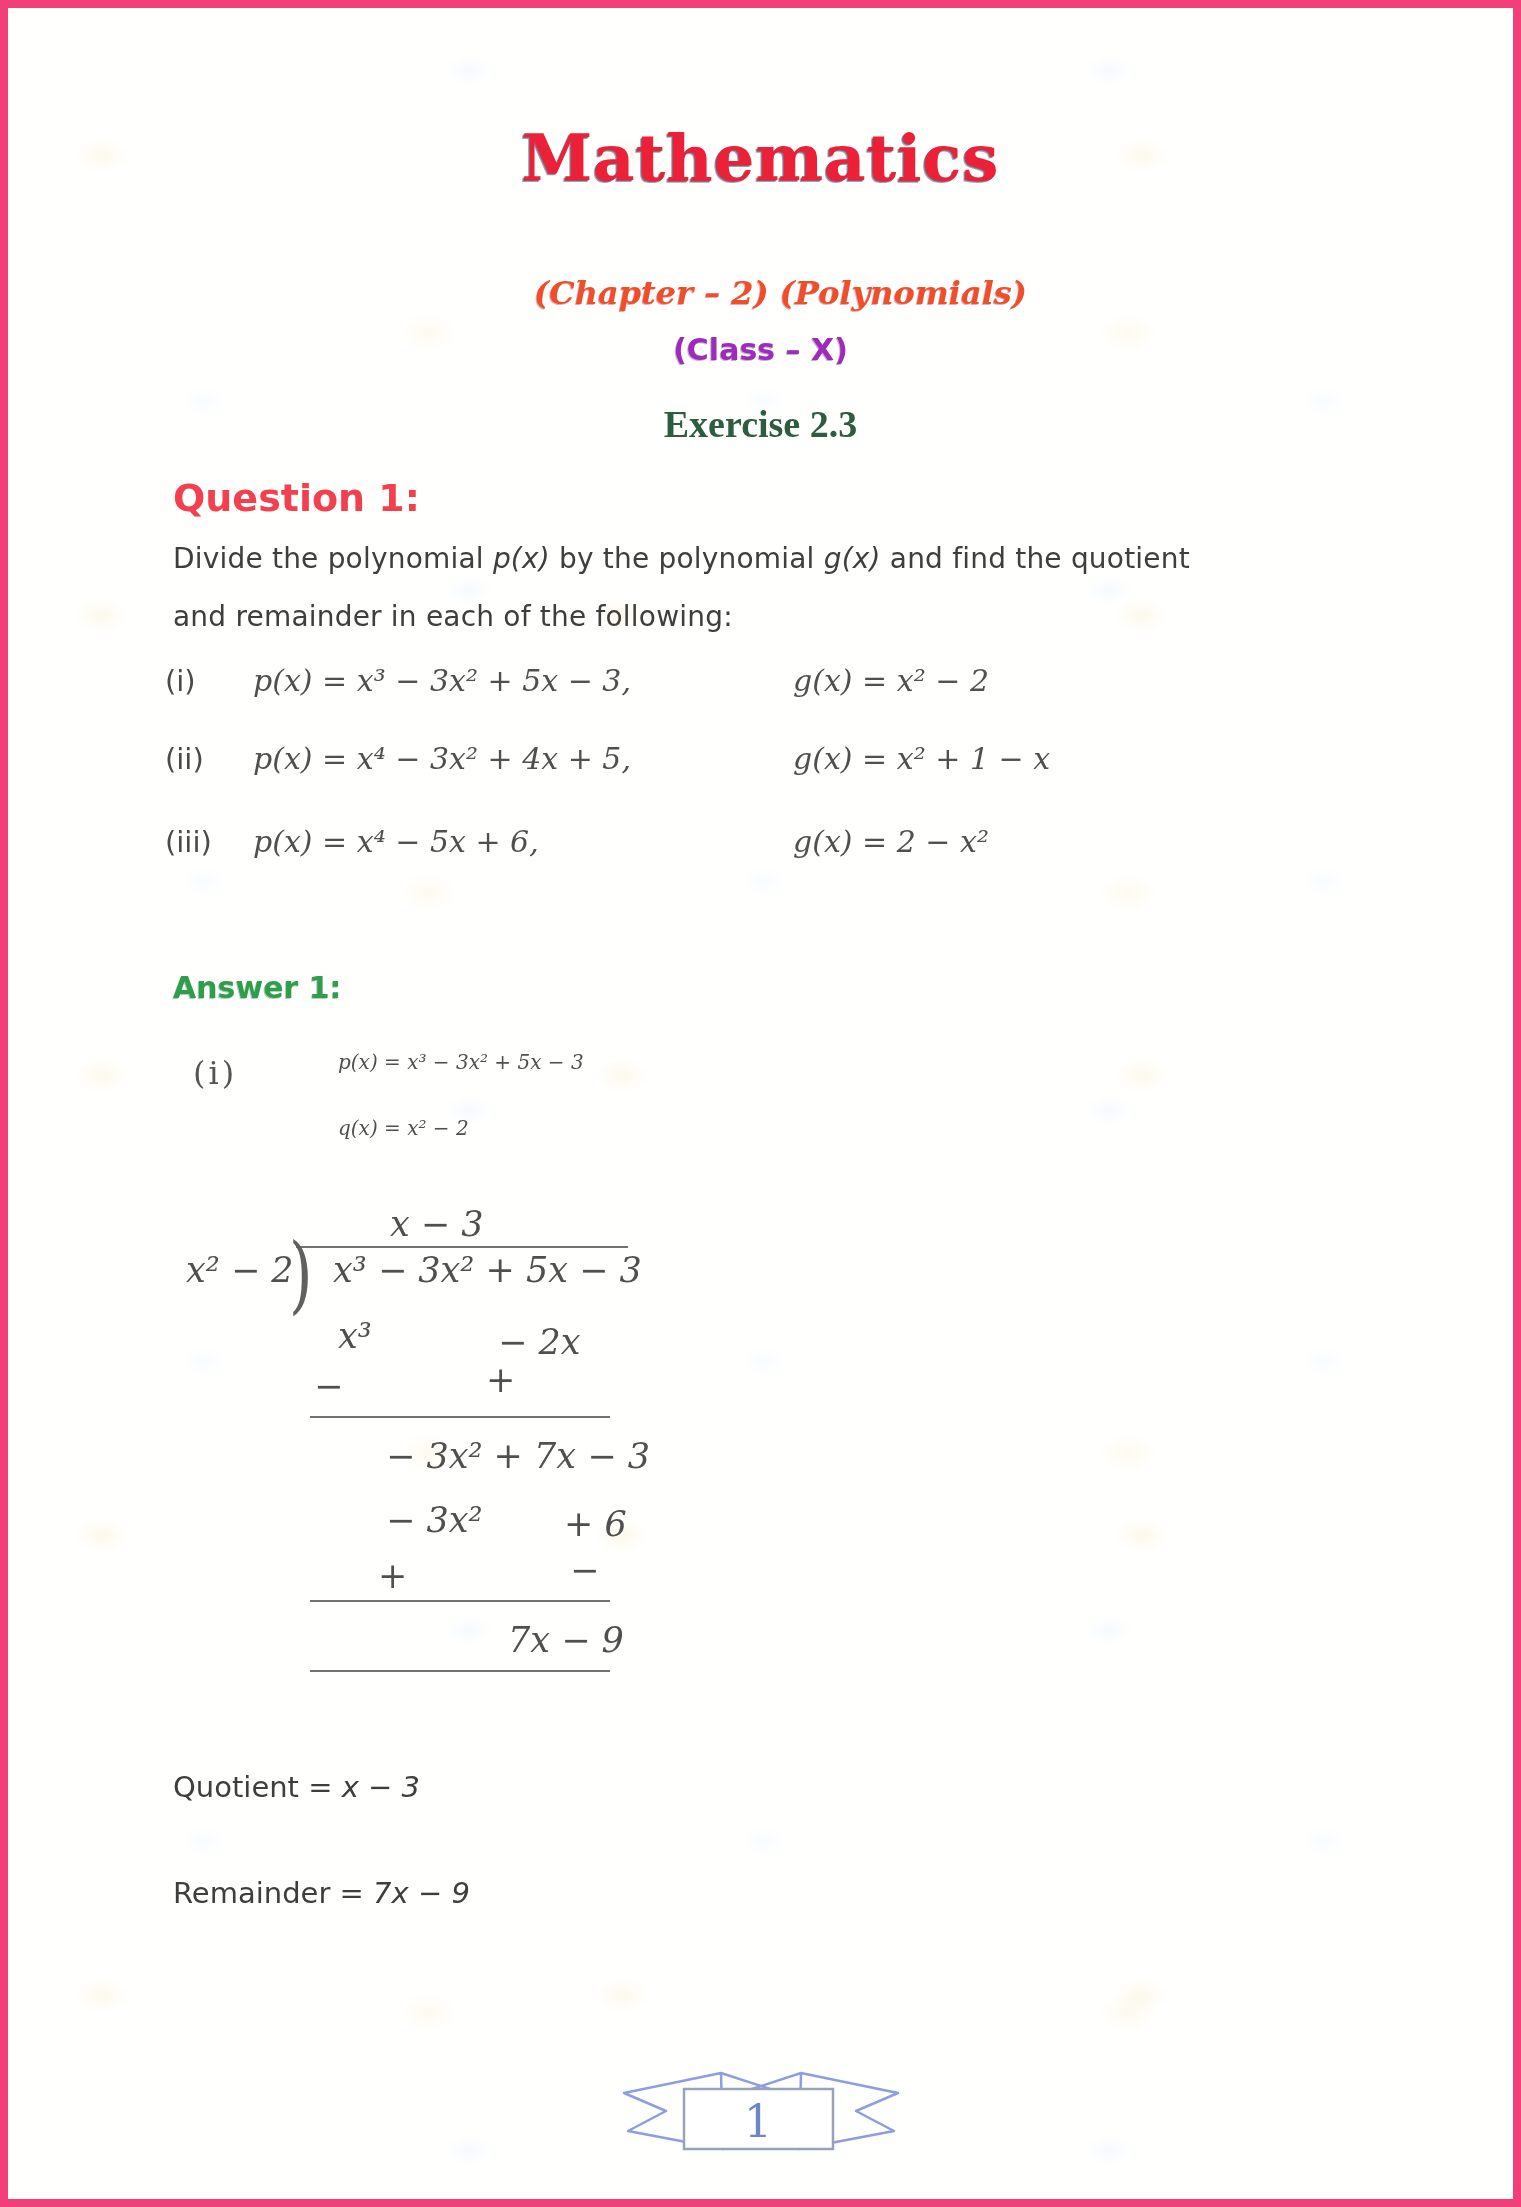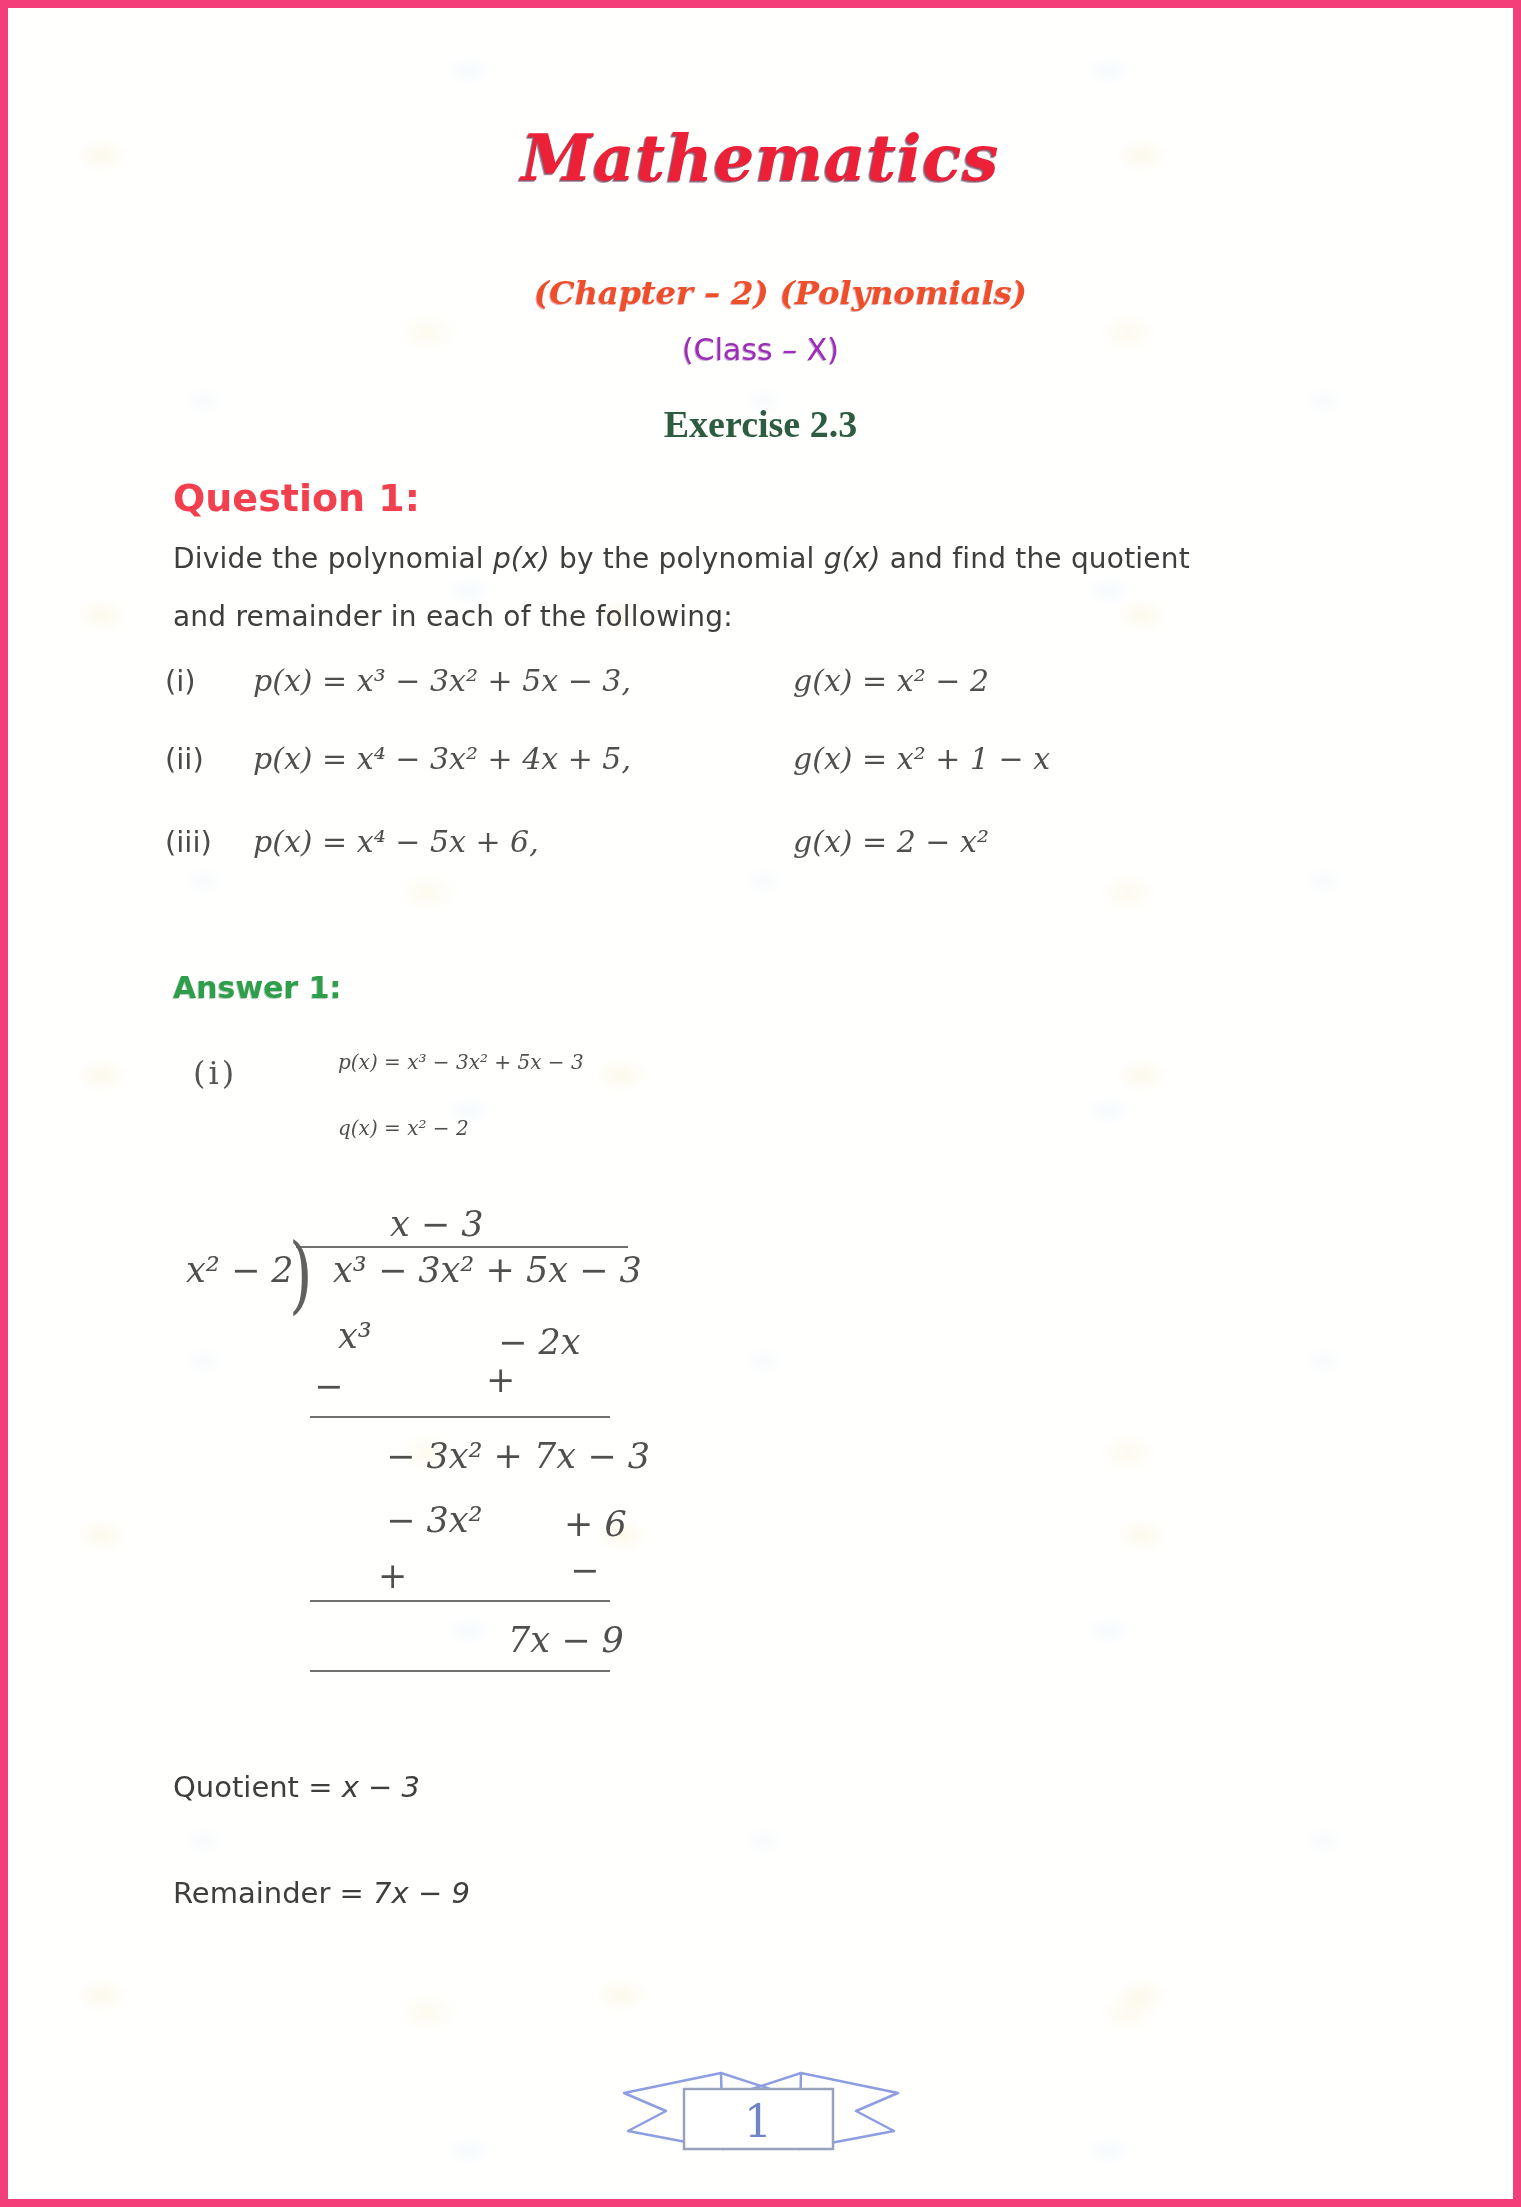--- a/index.html
+++ b/index.html
@@ -12,30 +12,30 @@
       radial-gradient(ellipse 40px 26px at 72% 12%, rgba(233,243,252,.42), transparent 60%),
       radial-gradient(ellipse 52px 34px at 60% 58%, rgba(249,241,210,.34), transparent 60%),
       radial-gradient(ellipse 38px 26px at 35% 82%, rgba(236,244,252,.38), transparent 60%);
     background-size:520px 460px,640px 520px,700px 560px,560px 480px;
     background-repeat:repeat;
     font-family:"DejaVu Sans",sans-serif;
     overflow:hidden;
   }
   .center{position:absolute;left:0;right:0;text-align:center;}
   .title{
-    top:112px;font-family:"DejaVu Serif",serif;font-style:italic;font-weight:bold;
+    top:112px;font-family:"DejaVu Serif",serif;font-weight:bold;
     font-size:64px;color:#ec2037;letter-spacing:1px;
     text-shadow:-2px 2px 0 rgba(84,26,66,.45),-1px 1px 0 rgba(120,20,40,.5);
   }
   .chapter{
     top:266px;font-family:"DejaVu Serif",serif;font-style:italic;font-weight:bold;
     font-size:32px;color:#ef4e2b;text-shadow:-1px 1px 0 rgba(185,45,70,.4);padding-left:40px;
   }
   .classline{
-    top:324px;font-weight:normal;font-size:30px;color:#9e2cba;
+    top:324px;font-weight:bold;font-size:30px;color:#9e2cba;
     text-shadow:-1px 1px 0 rgba(90,20,110,.35);
   }
   .exercise{
     top:394px;font-family:"Liberation Serif","DejaVu Serif",serif;font-weight:bold;
     font-size:38px;color:#2e5c40;
   }
   .qlabel{position:absolute;left:165px;top:468px;font-weight:bold;font-size:38px;color:#f2404e;}
   .bodyline{position:absolute;left:165px;font-size:28px;color:#3e3e3e;letter-spacing:.2px;}
   .mvar{font-style:italic;}
   .eqrow{position:absolute;left:157px;display:flex;align-items:baseline;}

